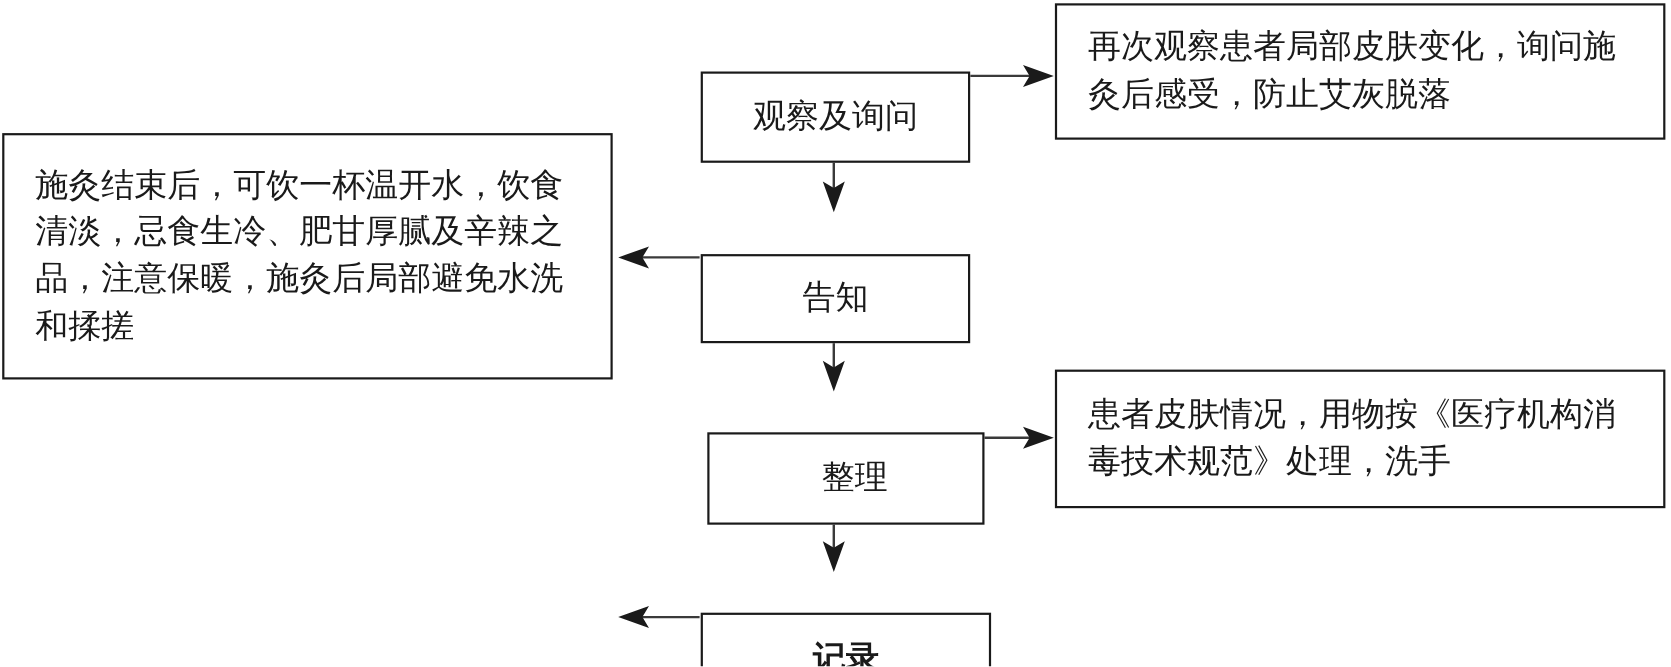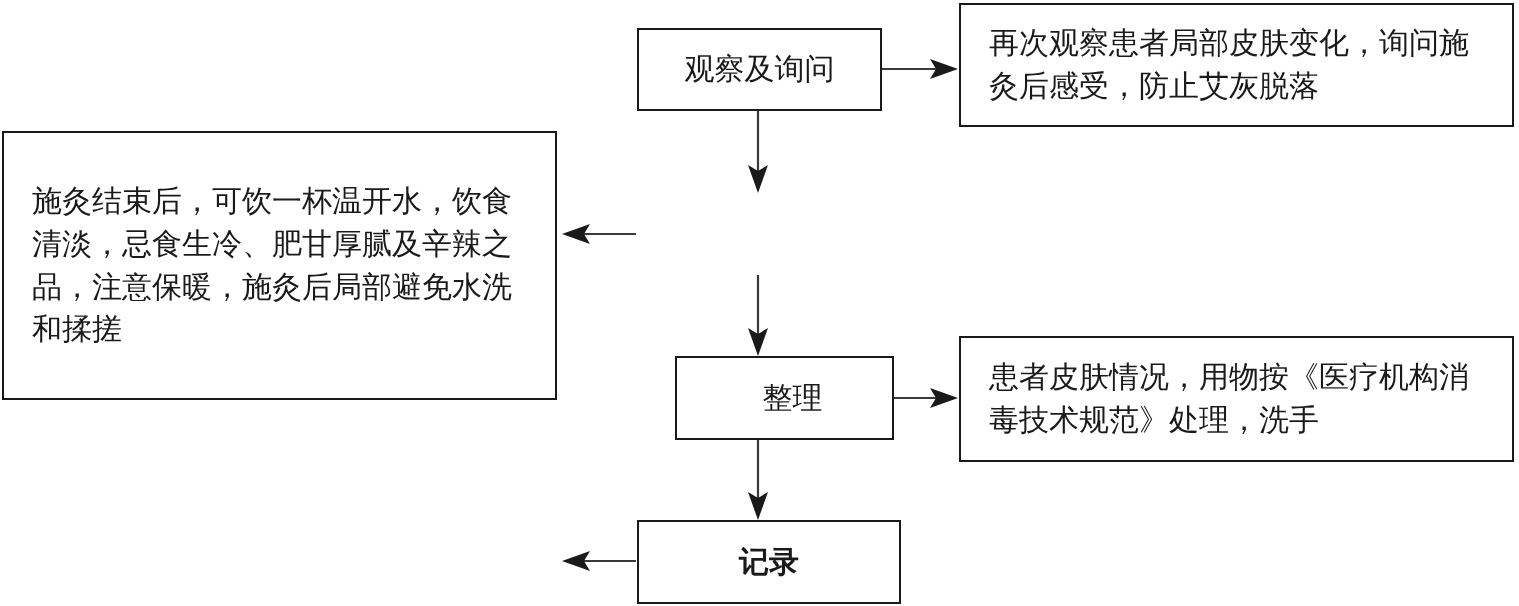--- a/index.html
+++ b/index.html
@@ -22,20 +22,21 @@
     background: #ffffff;
     color: #1a1a1a;
     display: flex;
     align-items: center;
     line-height: 1.42;
   }
   .node.center {
     justify-content: center;
     text-align: center;
     font-size: 30px;
+    margin-top: 37px;
   }
   .node.side {
     justify-content: flex-start;
     text-align: left;
     font-size: 30px;
     padding: 0 28px;
   }
   .node .txt {
     display: block;
     width: 100%;
@@ -97,35 +98,38 @@
     <g>
       <line class="edge" x1="636" y1="561" x2="573" y2="561"></line>
       <polygon class="arrowhead" points="562,561 590,551 584,561 590,571"></polygon>
     </g>
   </svg>
 
   <div class="node center" style="left:637px; top:28px; width:245px; height:83px;">
     <span class="txt">观察及询问</span>
   </div>
 
+  <div class="node center" style="left:637px; top:194px; width:245px; height:81px;">
+    <span class="txt">告知</span>
+  </div>
 
-  <div class="node center" style="left:675px; top:356px; width:219px; height:84px;padding-left:16px;">
+  <div class="node center" style="left:643px; top:356px; width:252px; height:84px;padding-left:16px;">
     <span class="txt">整理</span>
   </div>
 
   <div class="node center" style="left:637px; top:520px; width:264px; height:84px;font-weight:bold;">
     <span class="txt">记录</span>
   </div>
 
   <div class="node side" style="left:959px; top:3px; width:555px; height:124px;">
     <span class="txt">再次观察患者局部皮肤变化，询问施灸后感受，防止艾灰脱落</span>
   </div>
 
   <div class="node side" style="left:959px; top:336px; width:555px; height:126px;">
     <span class="txt">患者皮肤情况，用物按《医疗机构消毒技术规范》处理，洗手</span>
   </div>
 
-  <div class="node side" style="left:2px; top:121px; width:555px; height:269px;margin-top:10px;">
+  <div class="node side" style="left:2px; top:121px; width:555px; height:224px;">
     <span class="txt">施灸结束后，可饮一杯温开水，饮食清淡，忌食生冷、肥甘厚腻及辛辣之品，注意保暖，施灸后局部避免水洗和揉搓</span>
   </div>
 
 
 </div>
 
 </body></html>

